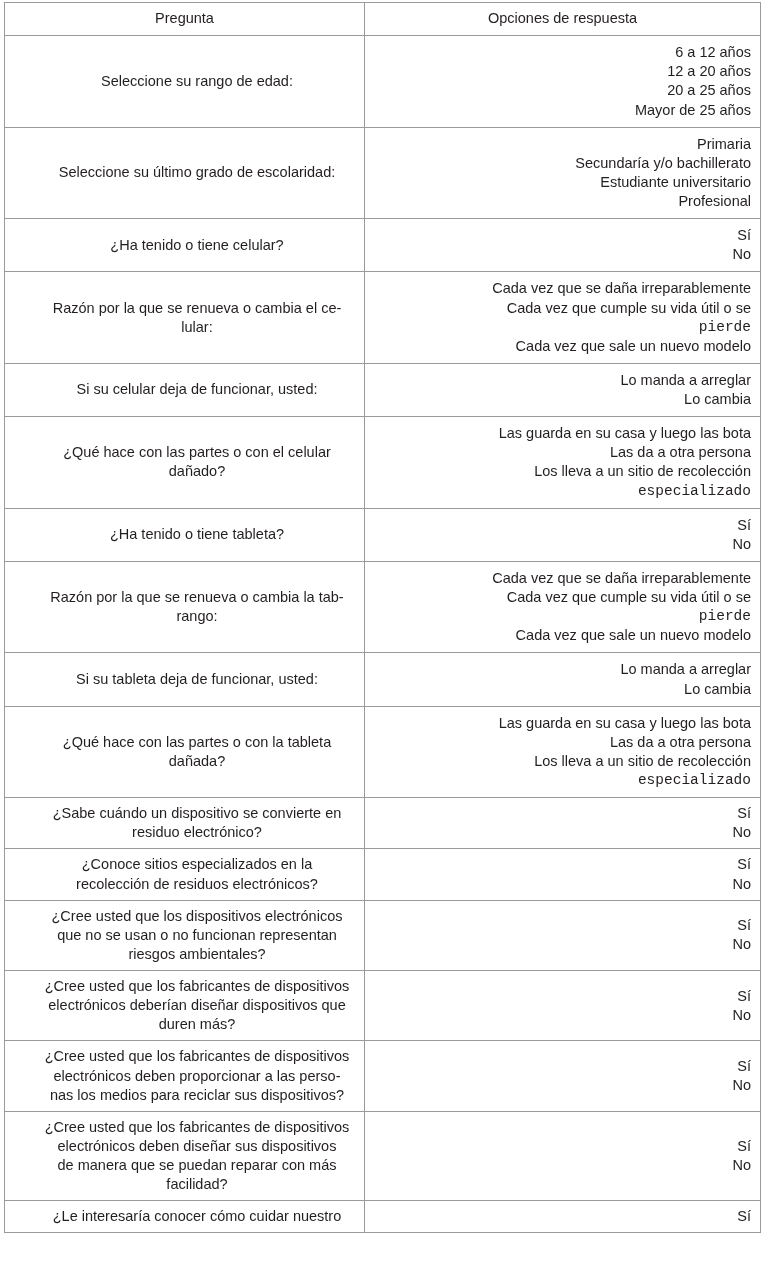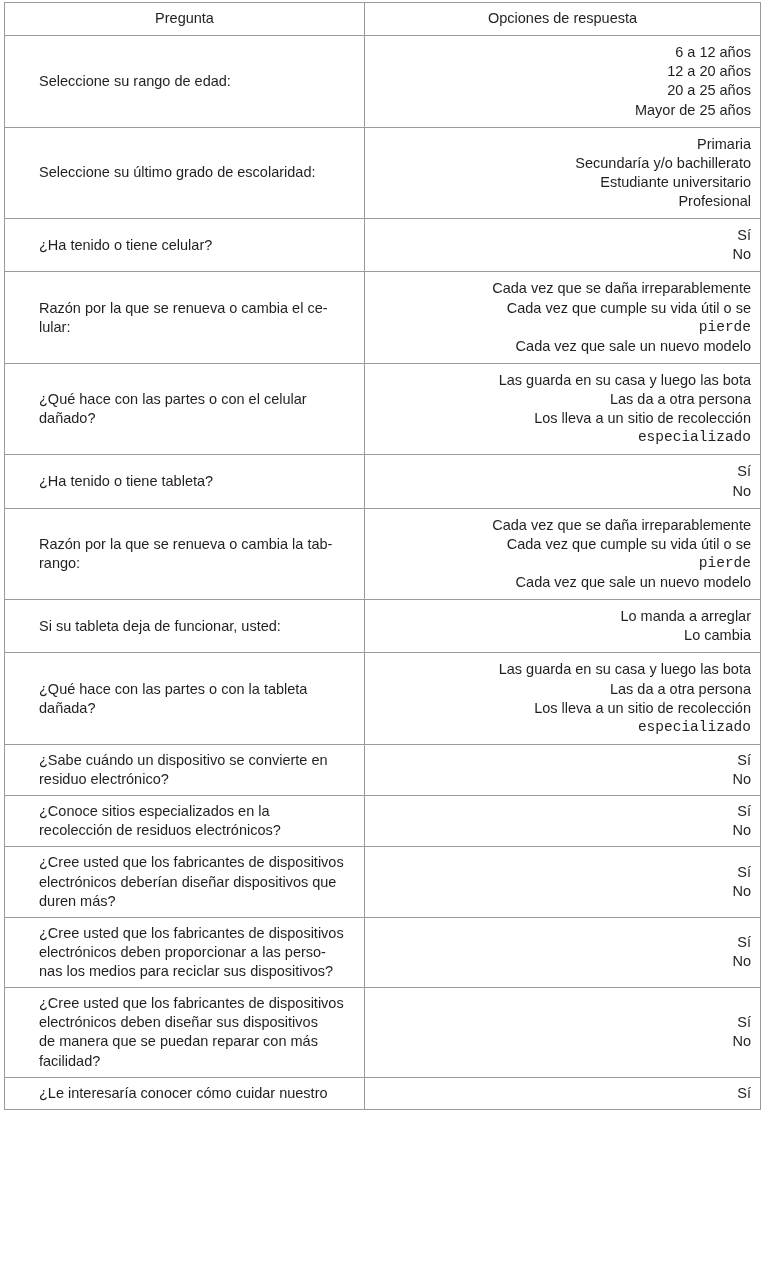--- a/index.html
+++ b/index.html
@@ -33,21 +33,21 @@
     padding: 7px 9px 7px 10px;
     box-sizing: border-box;
   }
   table.survey thead th {
     text-align: center;
     font-weight: normal;
     padding: 6px 8px 7px 8px;
     font-size: 14.5px;
   }
   table.survey tbody td.q {
-    text-align: left;
+    text-align: center;
     padding-left: 34px;
   }
   table.survey tbody td.a {
     text-align: right;
     padding-left: 11px;
   }
   .opt {
     display: block;
     white-space: pre-wrap;
   }
@@ -118,20 +118,29 @@
           </td>
           <td class="a">
             <span class="opt">Cada vez que se daña irreparablemente</span>
             <span class="opt">Cada vez que cumple su vida útil o se</span>
             <span class="opt cont">pierde</span>
             <span class="opt">Cada vez que sale un nuevo modelo</span>
           </td>
         </tr>
         <tr>
           <td class="q">
+            <span class="q-line">Si su celular deja de funcionar, usted:</span>
+          </td>
+          <td class="a">
+            <span class="opt">Lo manda a arreglar</span>
+            <span class="opt">Lo cambia</span>
+          </td>
+        </tr>
+        <tr>
+          <td class="q">
             <span class="q-line">¿Qué hace con las partes o con el celular</span>
             <span class="q-line">dañado?</span>
           </td>
           <td class="a">
             <span class="opt">Las guarda en su casa y luego las bota</span>
             <span class="opt">Las da a otra persona</span>
             <span class="opt">Los lleva a un sitio de recolección</span>
             <span class="opt cont">especializado</span>
           </td>
         </tr>
@@ -184,20 +193,31 @@
           </td>
           <td class="a">
             <span class="opt">Sí</span>
             <span class="opt">No</span>
           </td>
         </tr>
         <tr class="compact">
           <td class="q">
             <span class="q-line">¿Conoce sitios especializados en la</span>
             <span class="q-line">recolección de residuos electrónicos?</span>
+          </td>
+          <td class="a">
+            <span class="opt">Sí</span>
+            <span class="opt">No</span>
+          </td>
+        </tr>
+        <tr class="compact">
+          <td class="q">
+            <span class="q-line">¿Cree usted que los dispositivos electrónicos</span>
+            <span class="q-line">que no se usan o no funcionan representan</span>
+            <span class="q-line">riesgos ambientales?</span>
           </td>
           <td class="a">
             <span class="opt">Sí</span>
             <span class="opt">No</span>
           </td>
         </tr>
         <tr class="compact">
           <td class="q">
             <span class="q-line">¿Cree usted que los fabricantes de dispositivos</span>
             <span class="q-line">electrónicos deberían diseñar dispositivos que</span>

